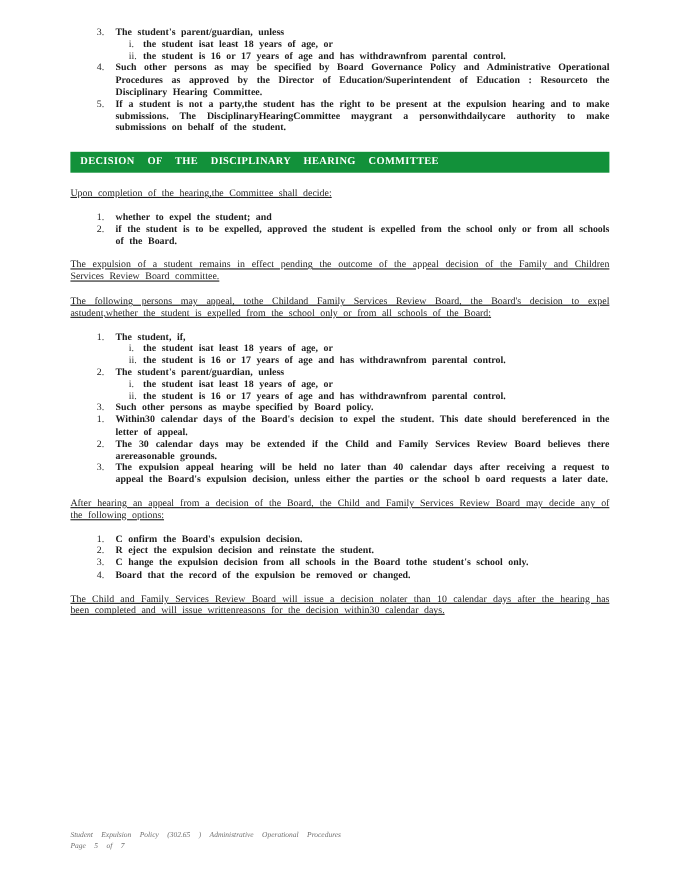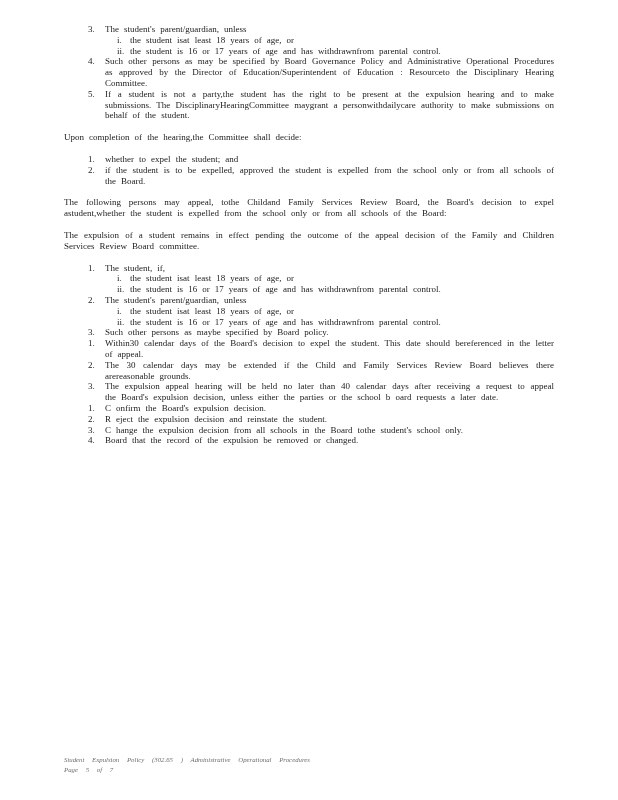--- a/index.html
+++ b/index.html
@@ -4,32 +4,32 @@
 <style>
   html,body { margin:0; padding:0; background:#ffffff; }
   .page {
     position:relative; width:618px; height:800px; background:#ffffff;
     font-family:"Liberation Serif", serif; color:#1c1c1c; overflow:hidden;
   }
   .content {
     position:absolute; left:64px; top:24px; width:490px;
     font-size:9px; line-height:10.8px; word-spacing:2.8px; text-align:justify;
   }
-  .para { margin:11px 0; }
+  .para { margin:11px 0;text-decoration:underline; }
   .bar {
     background:var(--bar-green,#12913A); color:var(--bar-text,#ffffff);
     font-weight:bold; font-size:9.5px; line-height:11px;
     padding:4px 6px 4px 9px; margin:17px 0 13px 0;
     letter-spacing:0.3px; word-spacing:9px; text-align:left;
   }
   .li { display:flex; margin-left:24px; }
   .li .marker { flex:0 0 17px; }
   .li.sub { margin-left:53px; }
   .li.sub .marker { flex:0 0 13px; }
-  .li .txt { flex:1; text-align:justify; }
+  .li .txt { flex:1; text-align:justify;font-weight:bold; }
   .footer {
     position:absolute; left:64px; bottom:26px; width:490px;
     font-size:6.8px; line-height:9.5px; font-style:italic; color:#6f6f6f;
     word-spacing:6px; text-align:left;
   }
 </style>
 </head>
 <body>
 
 <div class="page">
@@ -51,34 +51,35 @@
       <div class="li">
         <span class="marker">4.</span>
         <span class="txt">Such other persons as may be specified by Board Governance Policy and Administrative Operational Procedures as approved by the Director of Education/Superintendent of Education : Resourceto the Disciplinary Hearing Committee.</span>
       </div>
       <div class="li">
         <span class="marker">5.</span>
         <span class="txt">If a student is not a party,the student has the right to be present at the expulsion hearing and to make submissions. The DisciplinaryHearingCommittee maygrant a personwithdailycare authority to make submissions on behalf of the student.</span>
       </div>
     </div>
 
+    <div class="bar">DECISION OF THE DISCIPLINARY HEARING COMMITTEE</div>
     <div class="para">Upon completion of the hearing,the Committee shall decide:</div>
     <div>
       <div class="li">
         <span class="marker">1.</span>
         <span class="txt">whether to expel the student; and</span>
       </div>
       <div class="li">
         <span class="marker">2.</span>
         <span class="txt">if the student is to be expelled, approved the student is expelled from the school only or from all schools of the Board.</span>
       </div>
     </div>
 
+    <div class="para">The expulsion of a student remains in effect pending the outcome of the appeal decision of the Family and Children Services Review Board committee.</div>
     <div class="para">The following persons may appeal, tothe Childand Family Services Review Board, the Board's decision to expel astudent,whether the student is expelled from the school only or from all schools of the Board:</div>
-    <div class="para">The expulsion of a student remains in effect pending the outcome of the appeal decision of the Family and Children Services Review Board committee.</div>
 
     <div>
       <div class="li">
         <span class="marker">1.</span>
         <span class="txt">The student, if,</span>
       </div>
       <div class="li sub">
         <span class="marker">i.</span>
         <span class="txt">the student isat least 18 years of age, or</span>
       </div>
@@ -113,39 +114,41 @@
       <div class="li">
         <span class="marker">2.</span>
         <span class="txt">The 30 calendar days may be extended if the Child and Family Services Review Board believes there arereasonable grounds.</span>
       </div>
       <div class="li">
         <span class="marker">3.</span>
         <span class="txt">The expulsion appeal hearing will be held no later than 40 calendar days after receiving a request to appeal the Board's expulsion decision, unless either the parties or the school b oard requests a later date.</span>
       </div>
     </div>
 
+    <div class="para">After hearing an appeal from a decision of the Board, the Child and Family Services Review Board may decide any of the following options:</div>
 
     <div>
       <div class="li">
         <span class="marker">1.</span>
         <span class="txt">C onfirm the Board's expulsion decision.</span>
       </div>
       <div class="li">
         <span class="marker">2.</span>
         <span class="txt">R eject the expulsion decision and reinstate the student.</span>
       </div>
       <div class="li">
         <span class="marker">3.</span>
         <span class="txt">C hange the expulsion decision from all schools in the Board tothe student's school only.</span>
       </div>
       <div class="li">
         <span class="marker">4.</span>
         <span class="txt">Board that the record of the expulsion be removed or changed.</span>
       </div>
     </div>
 
+    <div class="para">The Child and Family Services Review Board will issue a decision nolater than 10 calendar days after the hearing has been completed and will issue writtenreasons for the decision within30 calendar days.</div>
   </div>
 
   <div class="footer">
     <div>Student Expulsion Policy (302.65 ) Administrative Operational Procedures</div>
     <div>Page 5 of 7</div>
   </div>
 </div>
 
 </body></html>

